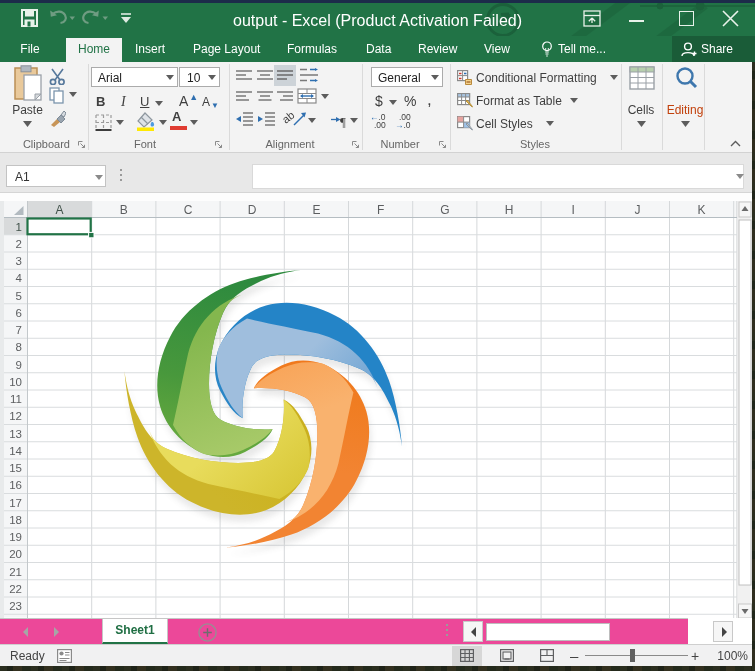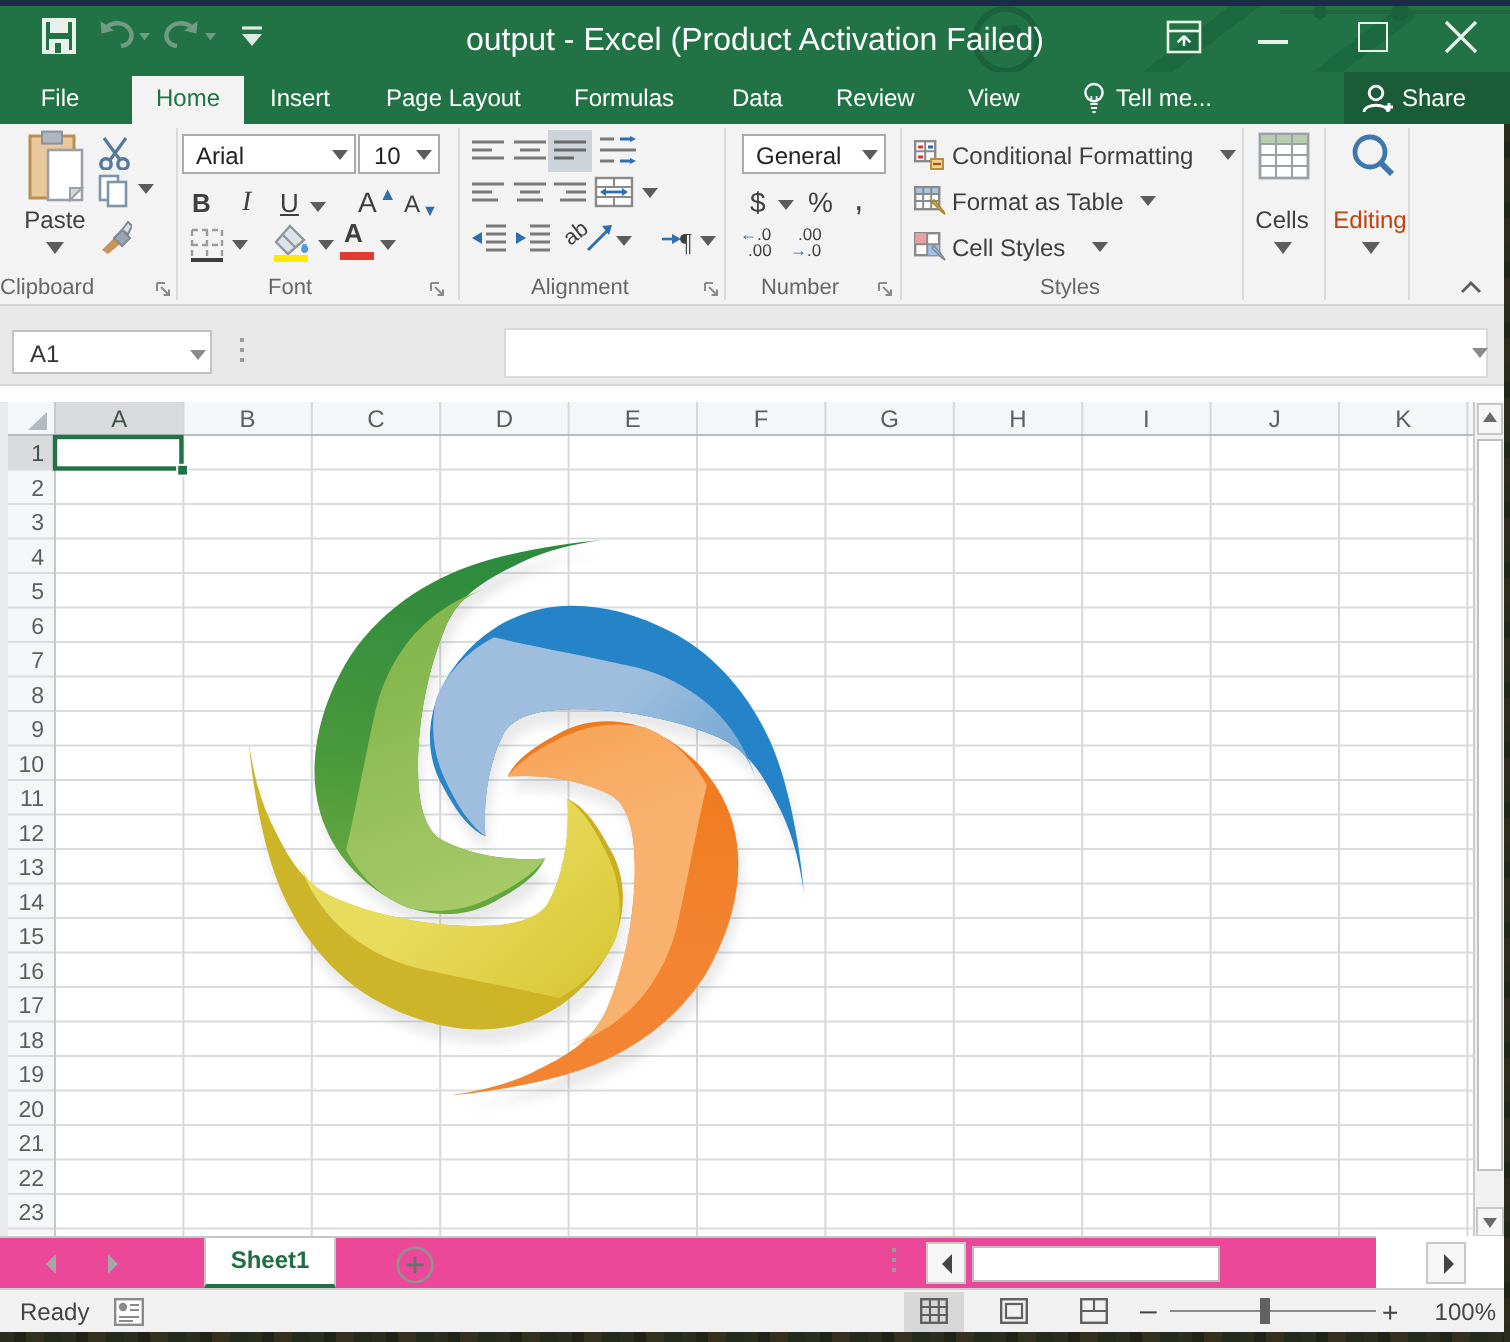--- a/index.html
+++ b/index.html
@@ -124,21 +124,21 @@
   </svg>
   <svg class="abs" style="left:69px;top:30px;" width="8" height="5" viewBox="0 0 8 5">
       <path d="M0,0 l8,0 l-4,5 Z" fill="#5c5c5c"></path>
     </svg>
 
   <svg class="abs" style="left:49px;top:48px;" width="17" height="17" viewBox="0 0 17 17">
     <path d="M2,15 L8,9 L11,12 L5,17 Z" fill="#c89558"></path>
     <path d="M8,9 l4,-4 l4,4 l-4,4 Z" fill="#9aa5b0" stroke="#7e8a96" stroke-width="1"></path>
     <path d="M12,5 l3,-4 l2,2 l-2,4 Z" fill="#d8dde2" stroke="#7e8a96" stroke-width="1"></path>
   </svg>
-  <div class="abs" style="left:0;top:76px;width:70px;text-align:left;color:#666;font-size:11px;">Clipboard</div>
+  <div class="abs" style="left:0;top:76px;width:70px;text-align:right;color:#666;font-size:11px;">Clipboard</div>
   <svg class="abs" style="left:78px;top:79px;" width="8" height="8" viewBox="0 0 8 8">
       <path d="M0.5,0.5 l0,4 M0.5,0.5 l4,0 M2.5,2.5 l4,4 M6.5,3.8 l0,2.7 l-2.7,0" stroke="#8a8a8a" stroke-width="1" fill="none"></path>
     </svg>
 
   <div class="abs" style="left:91px;top:5px;width:87px;height:20px;background:#fff;border:1px solid #ababab;box-sizing:border-box;">
     <div class="abs" style="left:6px;top:3px;color:#222;">Arial</div>
     <svg class="abs" style="left:74px;top:7px;" width="8" height="5" viewBox="0 0 8 5">
         <path d="M0,0 l8,0 l-4,5 Z" fill="#5c5c5c"></path>
       </svg>
   </div>

